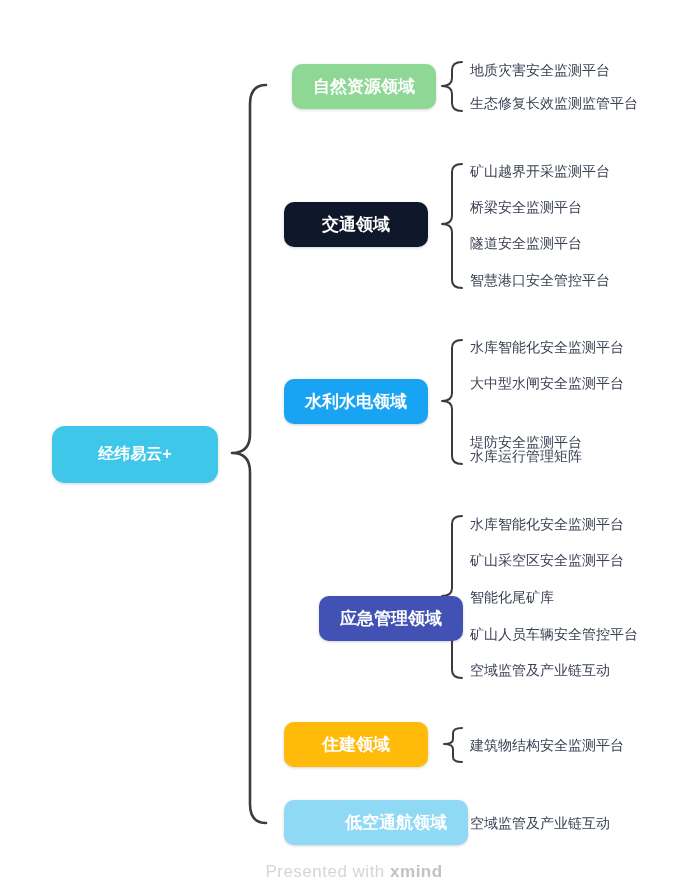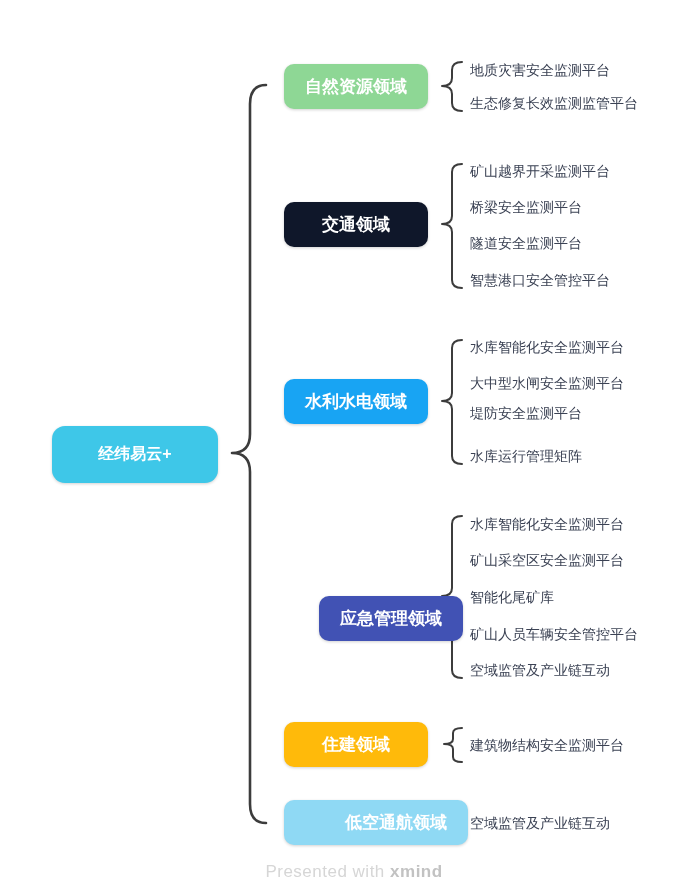--- a/index.html
+++ b/index.html
@@ -9,21 +9,21 @@
   }
   .links { position:absolute; left:0; top:0; width:700px; height:894px; }
   .links path { fill:none; stroke:#3c3c3c; stroke-linecap:round; stroke-linejoin:round; }
   .node {
     position:absolute; display:flex; align-items:center; justify-content:center;
     color:#ffffff; font-weight:bold; border-radius:10px;
     box-shadow:0 1px 3px rgba(0,0,0,.18); white-space:nowrap;
   }
   .root-node { left:52px; top:426px; width:166px; height:57px; font-size:16px; border-radius:13px; }
   .branch { left:284px; width:144px; height:45px; font-size:17px; }
-  .b0 { top:64px; }
+  .b0 { top:64px;margin-left:8px; }
   .b1 { top:202px; }
   .b2 { top:379px; }
   .b3 { top:596px;margin-left:35px; }
   .b4 { top:722px; }
   .b5 { top:800px; }
   .leaf {
     position:absolute; left:470px; height:22px; line-height:22px;
     font-size:14px; color:#3b4254; white-space:nowrap;
   }
   .watermark {
@@ -59,21 +59,21 @@
   <div class="leaf" style="top:59px">地质灾害安全监测平台</div>
   <div class="leaf" style="top:92px">生态修复长效监测监管平台</div>
 
   <div class="leaf" style="top:160px">矿山越界开采监测平台</div>
   <div class="leaf" style="top:196px">桥梁安全监测平台</div>
   <div class="leaf" style="top:232px">隧道安全监测平台</div>
   <div class="leaf" style="top:269px">智慧港口安全管控平台</div>
 
   <div class="leaf" style="top:336px">水库智能化安全监测平台</div>
   <div class="leaf" style="top:372px">大中型水闸安全监测平台</div>
-  <div class="leaf" style="top:402px">堤防安全监测平台</div>
+  <div class="leaf" style="top:431px">堤防安全监测平台</div>
   <div class="leaf" style="top:445px">水库运行管理矩阵</div>
 
   <div class="leaf" style="top:513px">水库智能化安全监测平台</div>
   <div class="leaf" style="top:549px">矿山采空区安全监测平台</div>
   <div class="leaf" style="top:586px">智能化尾矿库</div>
   <div class="leaf" style="top:623px">矿山人员车辆安全管控平台</div>
   <div class="leaf" style="top:659px">空域监管及产业链互动</div>
 
   <div class="leaf" style="top:734px">建筑物结构安全监测平台</div>
 

